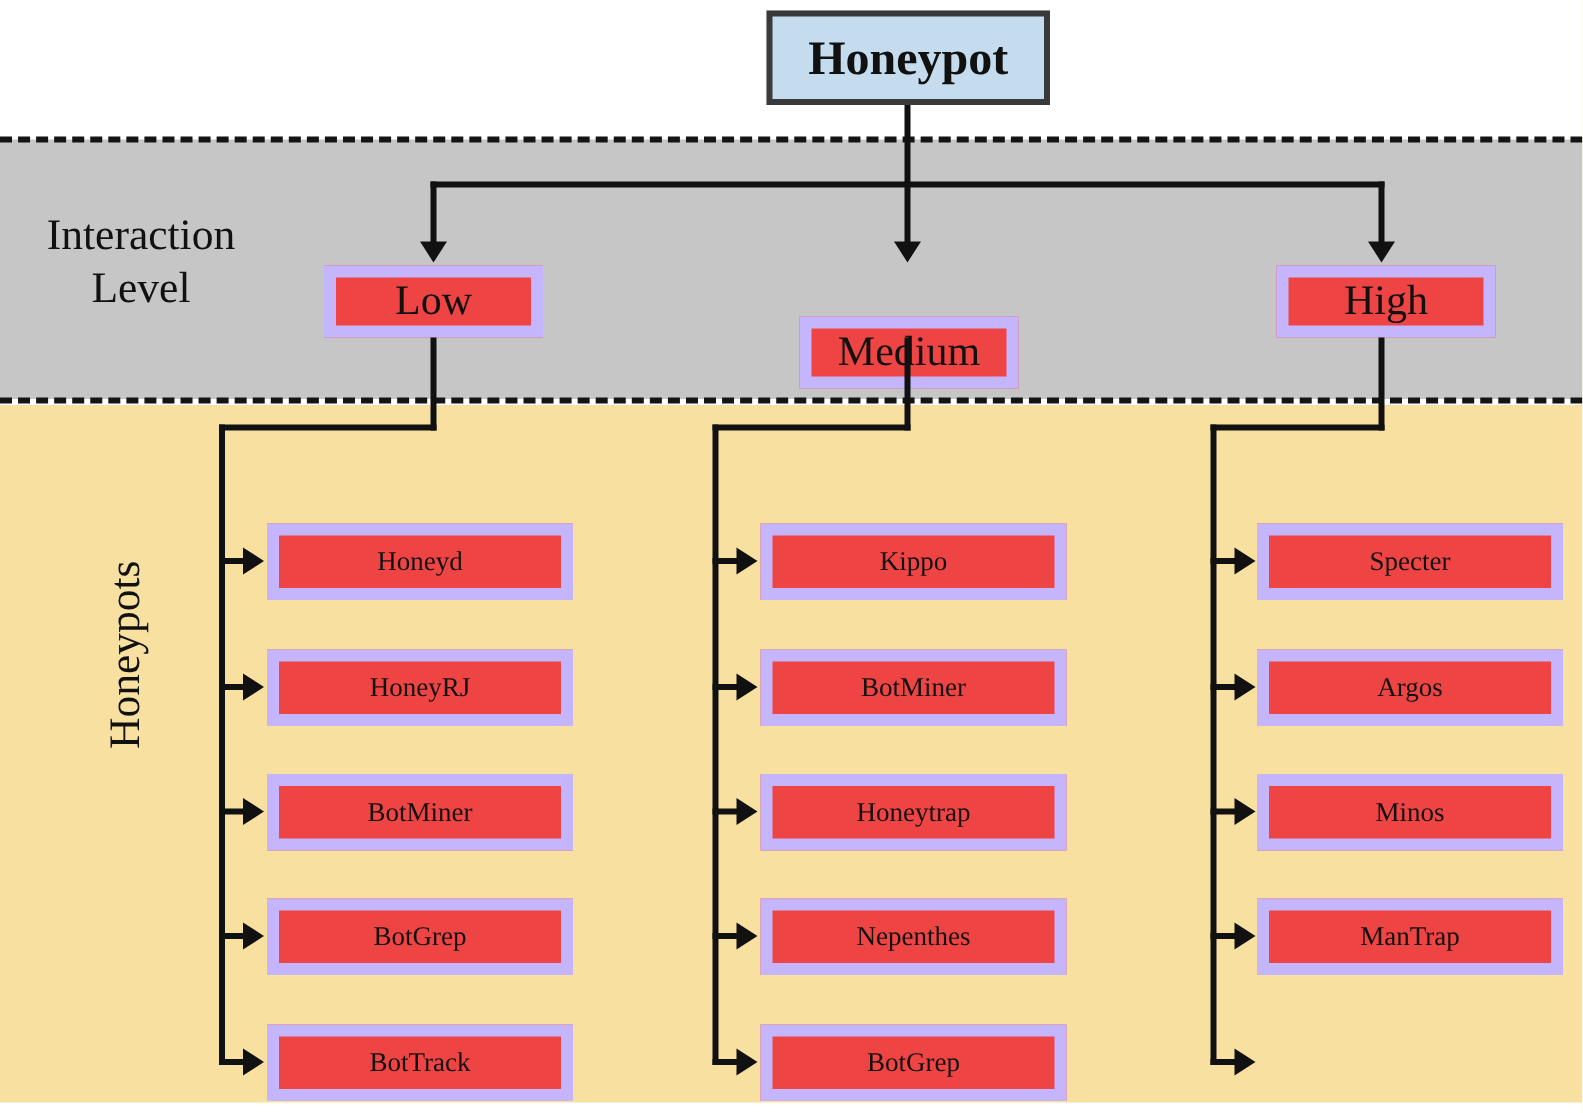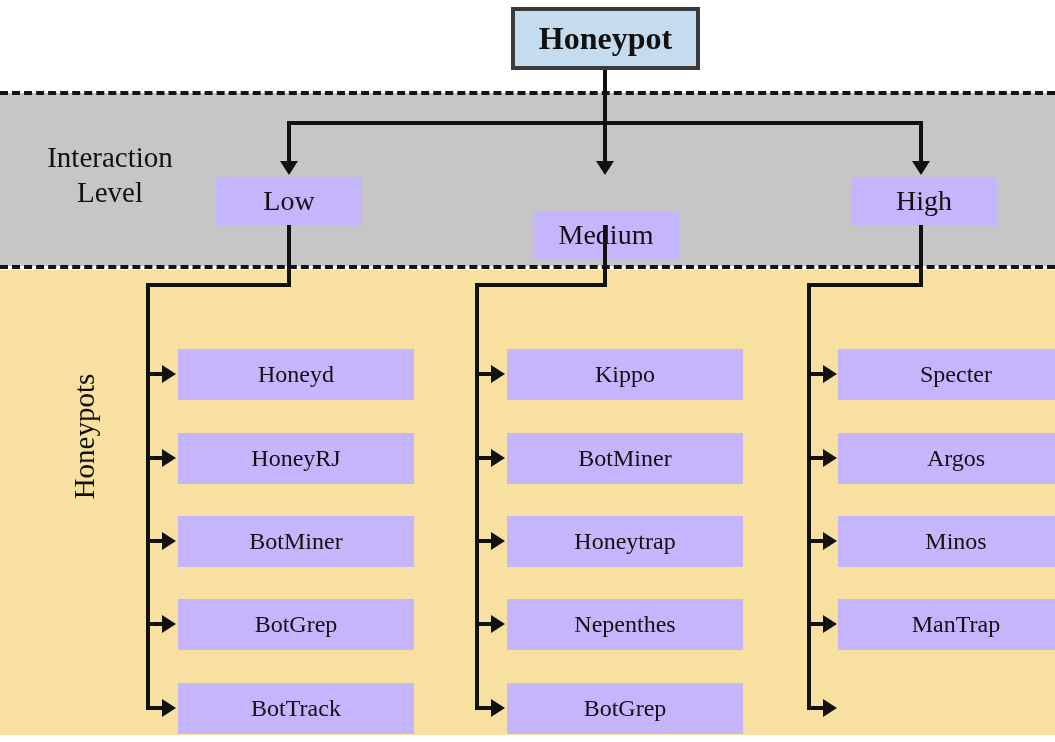--- a/index.html
+++ b/index.html
@@ -40,21 +40,21 @@
     width: 1055px;
     height: 0;
     border-top: 4px dashed #141414;
   }
   #rule-top    { top: 91px; }
   #rule-bottom { top: 265px; }
 
   
   #label-interaction {
     position: absolute;
-    left: 20px;
+    left: 4px;
     top: 140px;
     width: 180px;
     text-align: center;
     font-size: 29px;
     line-height: 1.22;
     color: #111111;
   }
   #label-honeypots {
     position: absolute;
     left: -16px;
@@ -64,21 +64,21 @@
     font-size: 29px;
     color: #111111;
     transform: rotate(-90deg);
     transform-origin: center center;
   }
 
   
   .node {
     position: absolute;
     box-sizing: border-box;
-    background: #c4b5fd;
+    background: #ef4444;
     border: 8px solid #c4b5fd;
     display: flex;
     align-items: center;
     justify-content: center;
     color: #111111;
     white-space: nowrap;
   }
   #node-root {
     left: 511px;
     top: 7px;
@@ -93,23 +93,23 @@
     width: 146px;
     height: 48px;
     top: 177px;
     font-size: 28px;
   }
   #node-level-low    { left: 216px; }
   #node-level-medium { left: 533px; margin-top: 34px; }
   #node-level-high   { left: 851px; }
 
   .leaf-node {
-    width: 236px;
+    width: 204px;
     height: 51px;
-    font-size: 24px;
+    font-size: 18px;
   }
   .col1 { left: 178px; }
   .col2 { left: 507px; }
   .col3 { left: 838px; }
   .row1 { top: 349px; }
   .row2 { top: 433px; }
   .row3 { top: 516px; }
   .row4 { top: 599px; }
   .row5 { top: 683px; }
 

